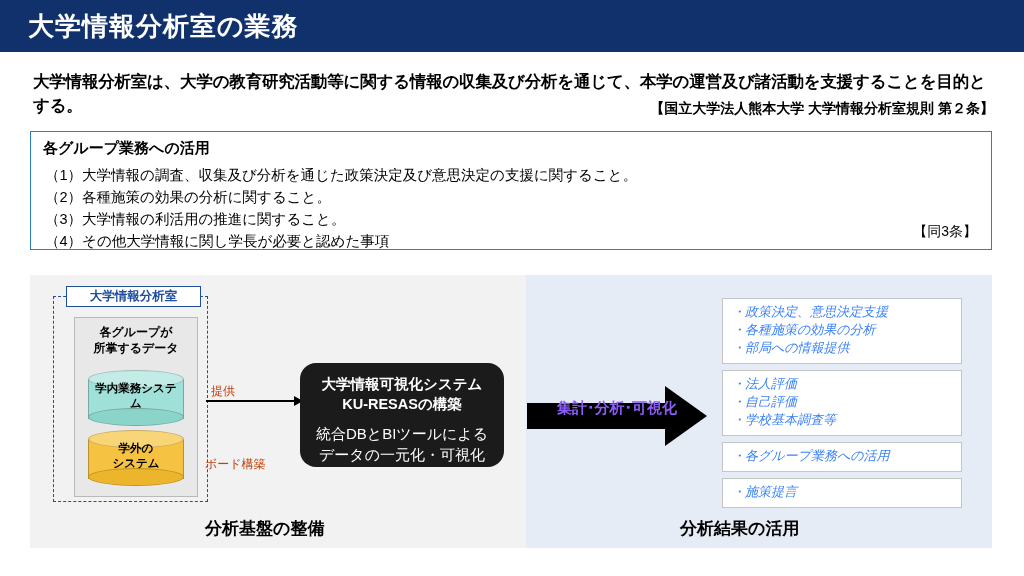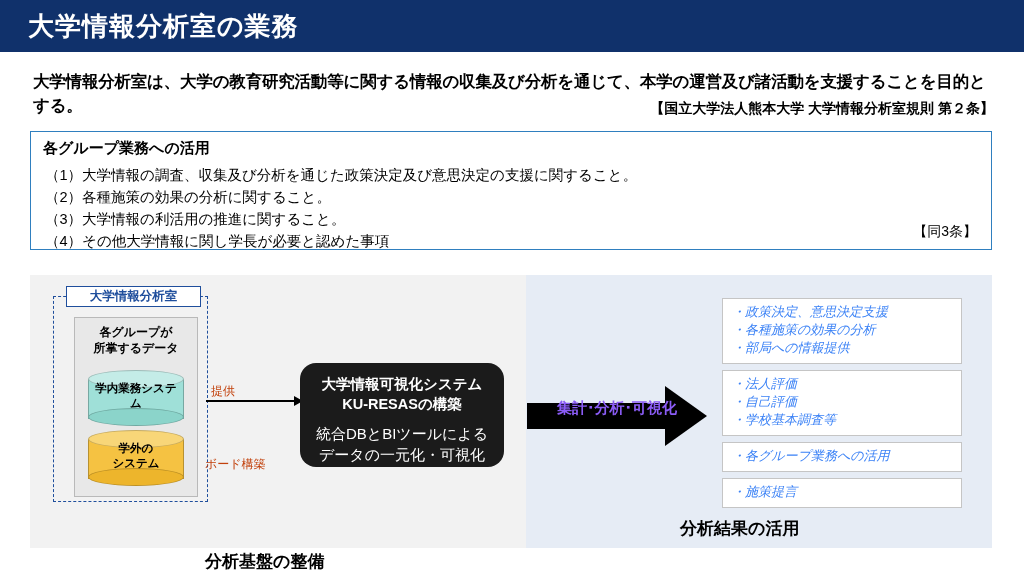--- a/index.html
+++ b/index.html
@@ -115,21 +115,20 @@
   }
   .caption {
     position: absolute;
     font-size: 17px;
     font-weight: bold;
     color: #000;
   }
   .caption-left {
     left: 205px;
     top: 517px;
-    margin-top: 33px;
   }
   .caption-right {
     left: 680px;
     top: 517px;
   }
 
   
   .dashed-box {
     position: absolute;
     left: 53px;

